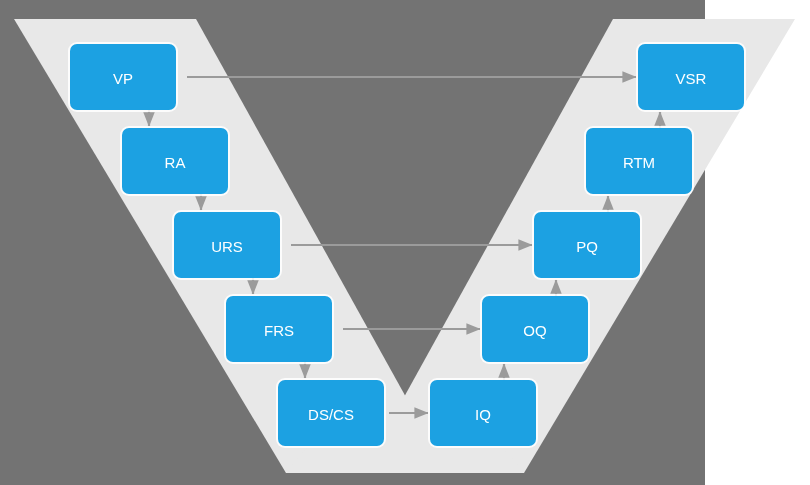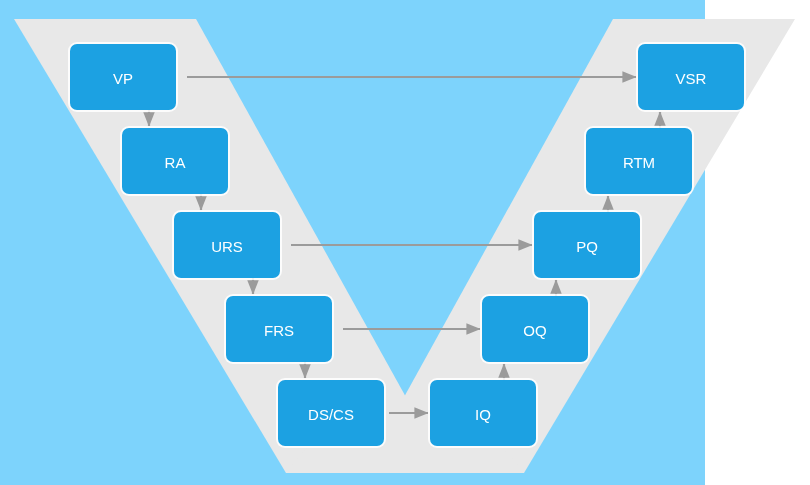--- a/index.html
+++ b/index.html
@@ -10,21 +10,21 @@
   body {
     width: 810px;
     height: 485px;
     overflow: hidden;
     font-family: "Liberation Sans", sans-serif;
   }
   #diagram-root {
     position: relative;
     width: 705px;
     height: 485px;
-    background: #7dd3fc;
+    background: #737373;
   }
   svg.canvas {
     display: block;
     width: 810px;
     height: 485px;
   }
   .v-band {
     fill: #e8e8e8;
   }
   .node-rect {

